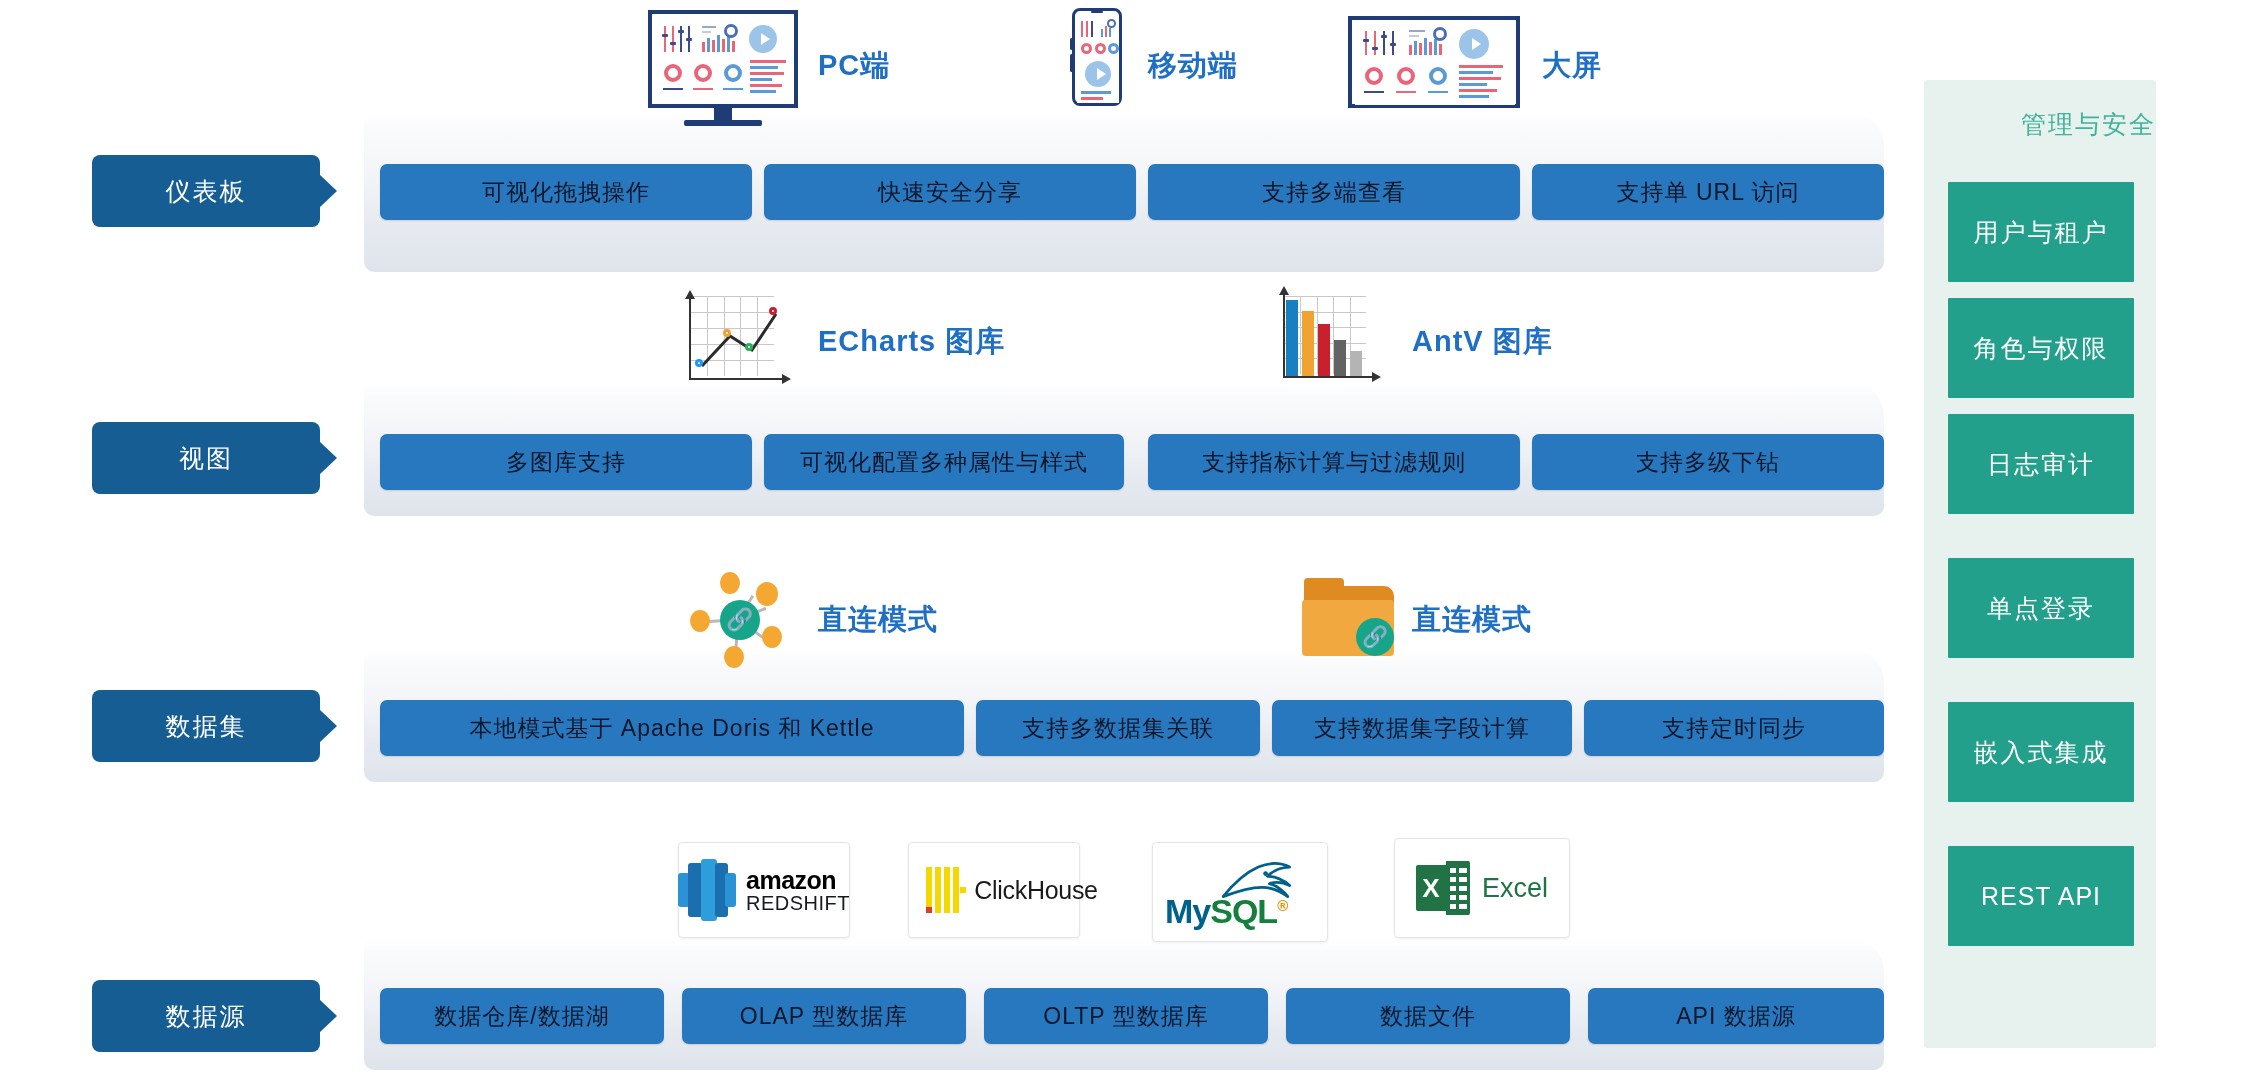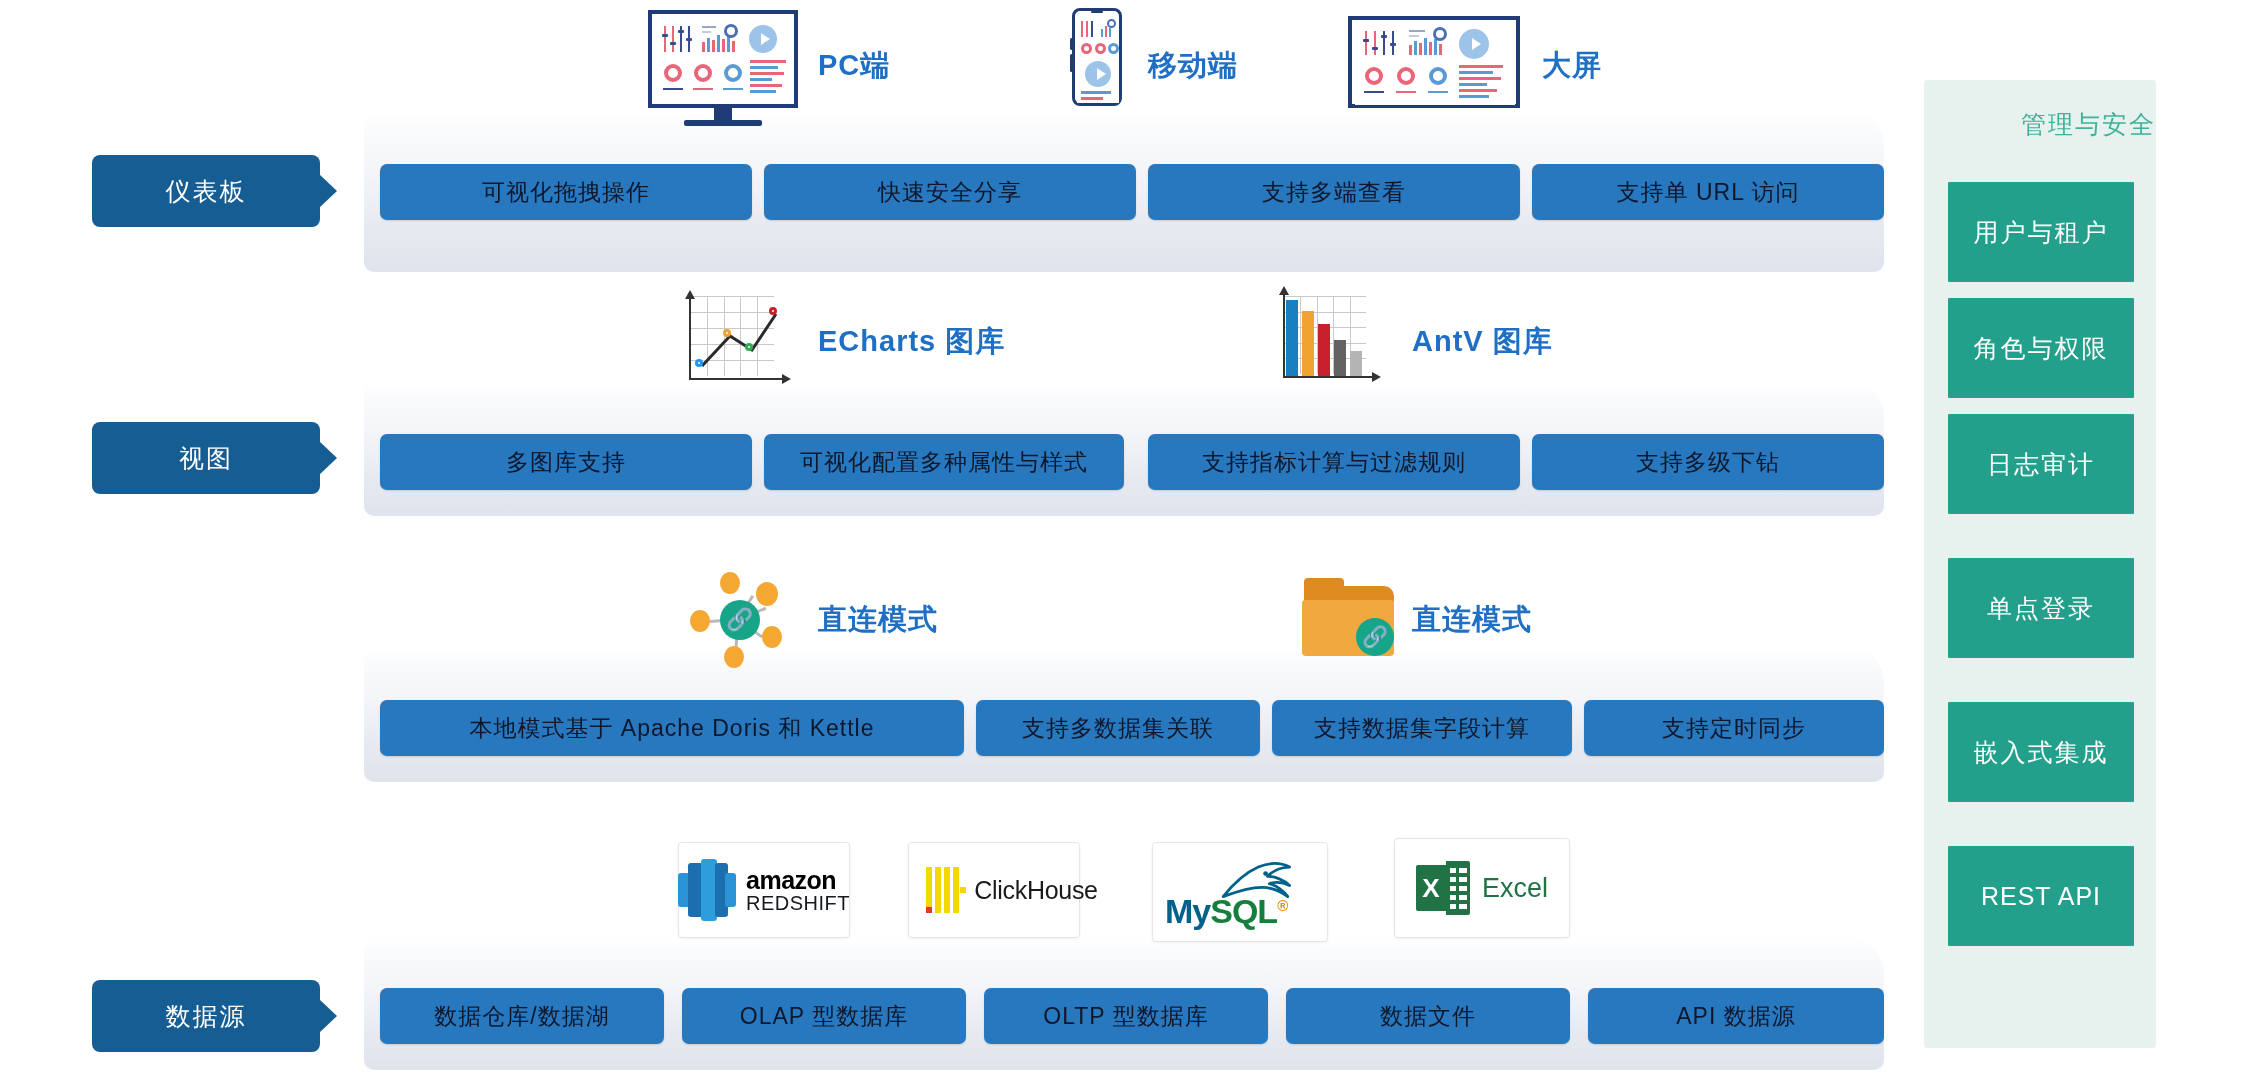--- a/index.html
+++ b/index.html
@@ -400,20 +400,23 @@
     <span>支持指标计算与过滤规则</span>
   </div>
   <div class="pill" style="left:1532px; top:434px; width:352px; height:56px;">
     <span>支持多级下钻</span>
   </div>
 
   <div class="row-panel" style="left:364px; top:648px; width:1520px; height:134px;">
     <div class="panel-top-bevel"></div>
   </div>
 
+  <div class="arrow-label" style="left:92px; top:690px;">
+    <span>数据集</span>
+  </div>
 
   <div class="net-wrap" style="left:690px; top:570px; width:98px; height:98px;">
     <div class="net-edge" style="left:48px; top:48px; width:28px; transform:rotate(-58deg);"></div>
     <div class="net-edge" style="left:48px; top:48px; width:30px; transform:rotate(-22deg);"></div>
     <div class="net-edge" style="left:48px; top:48px; width:30px; transform:rotate(36deg);"></div>
     <div class="net-edge" style="left:48px; top:48px; width:34px; transform:rotate(94deg);"></div>
     <div class="net-edge" style="left:48px; top:48px; width:32px; transform:rotate(176deg);"></div>
     <div class="net-dot" style="left:30px; top:2px;  width:20px; height:22px;"></div>
     <div class="net-dot" style="left:66px; top:12px; width:22px; height:24px;"></div>
     <div class="net-dot" style="left:72px; top:56px; width:20px; height:22px;"></div>

